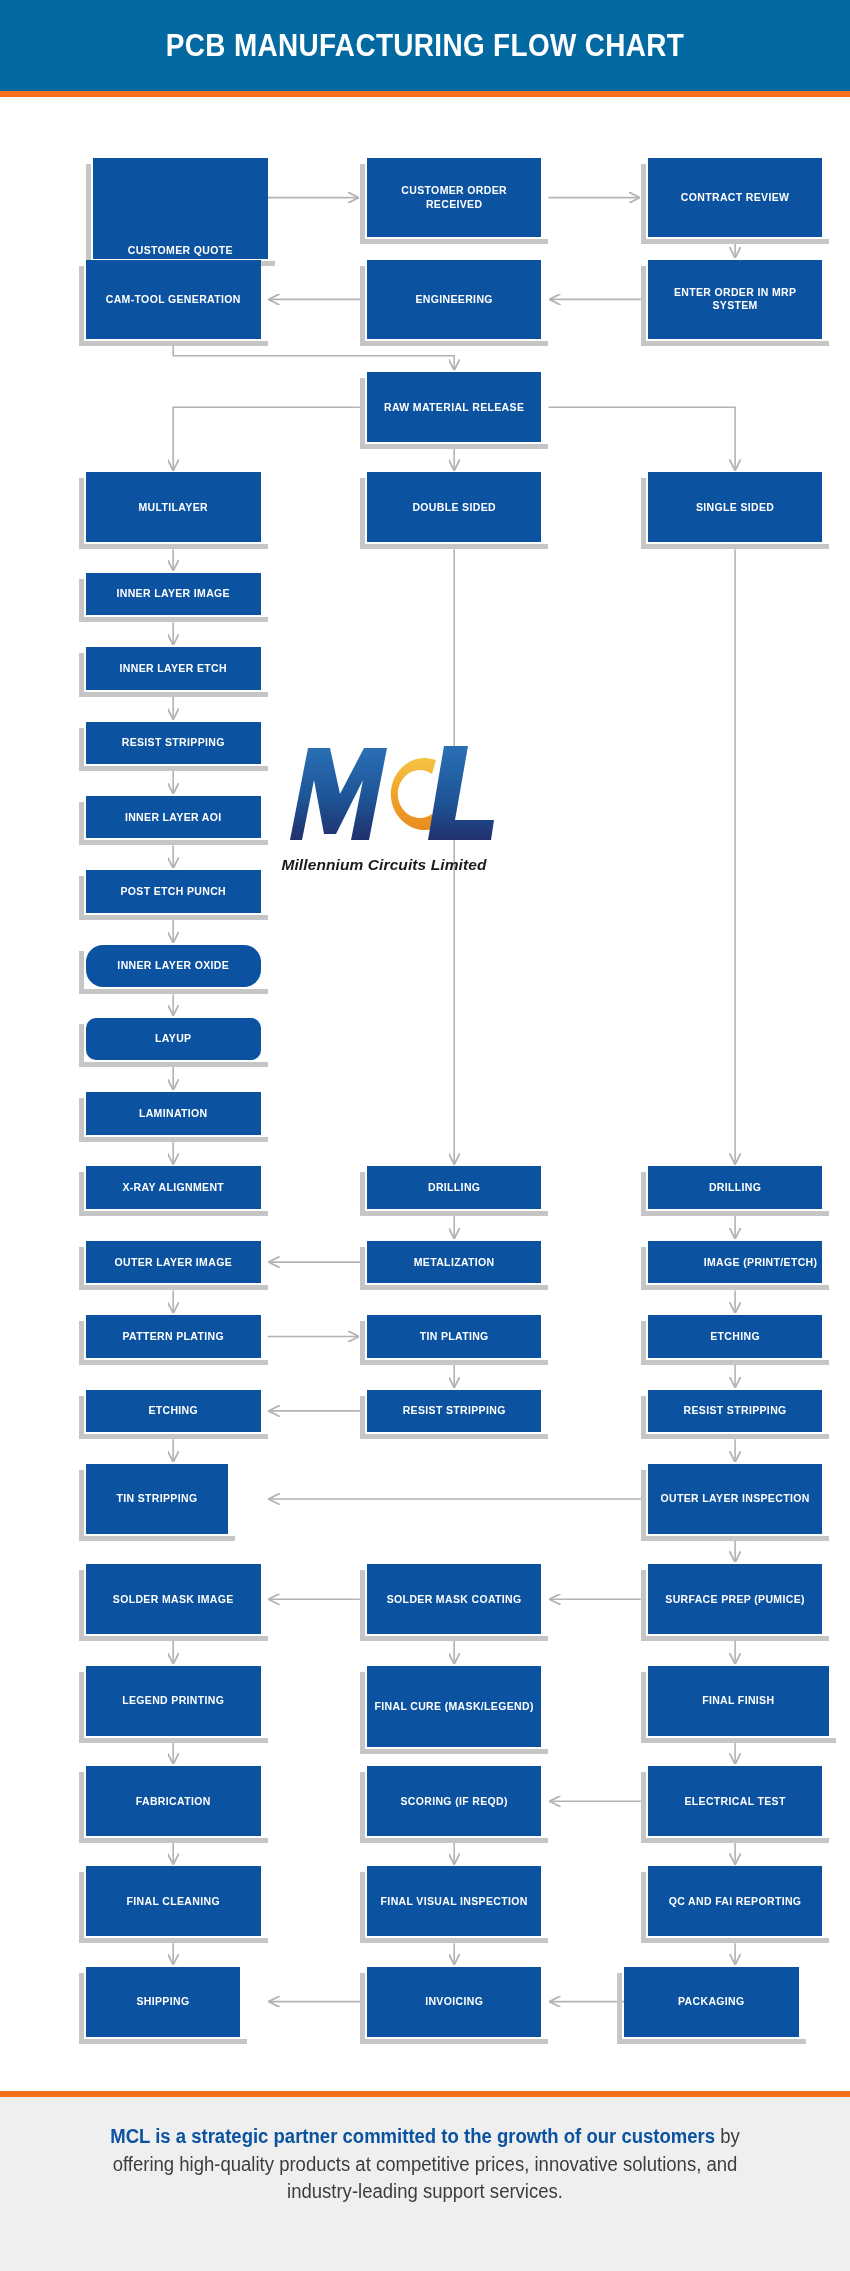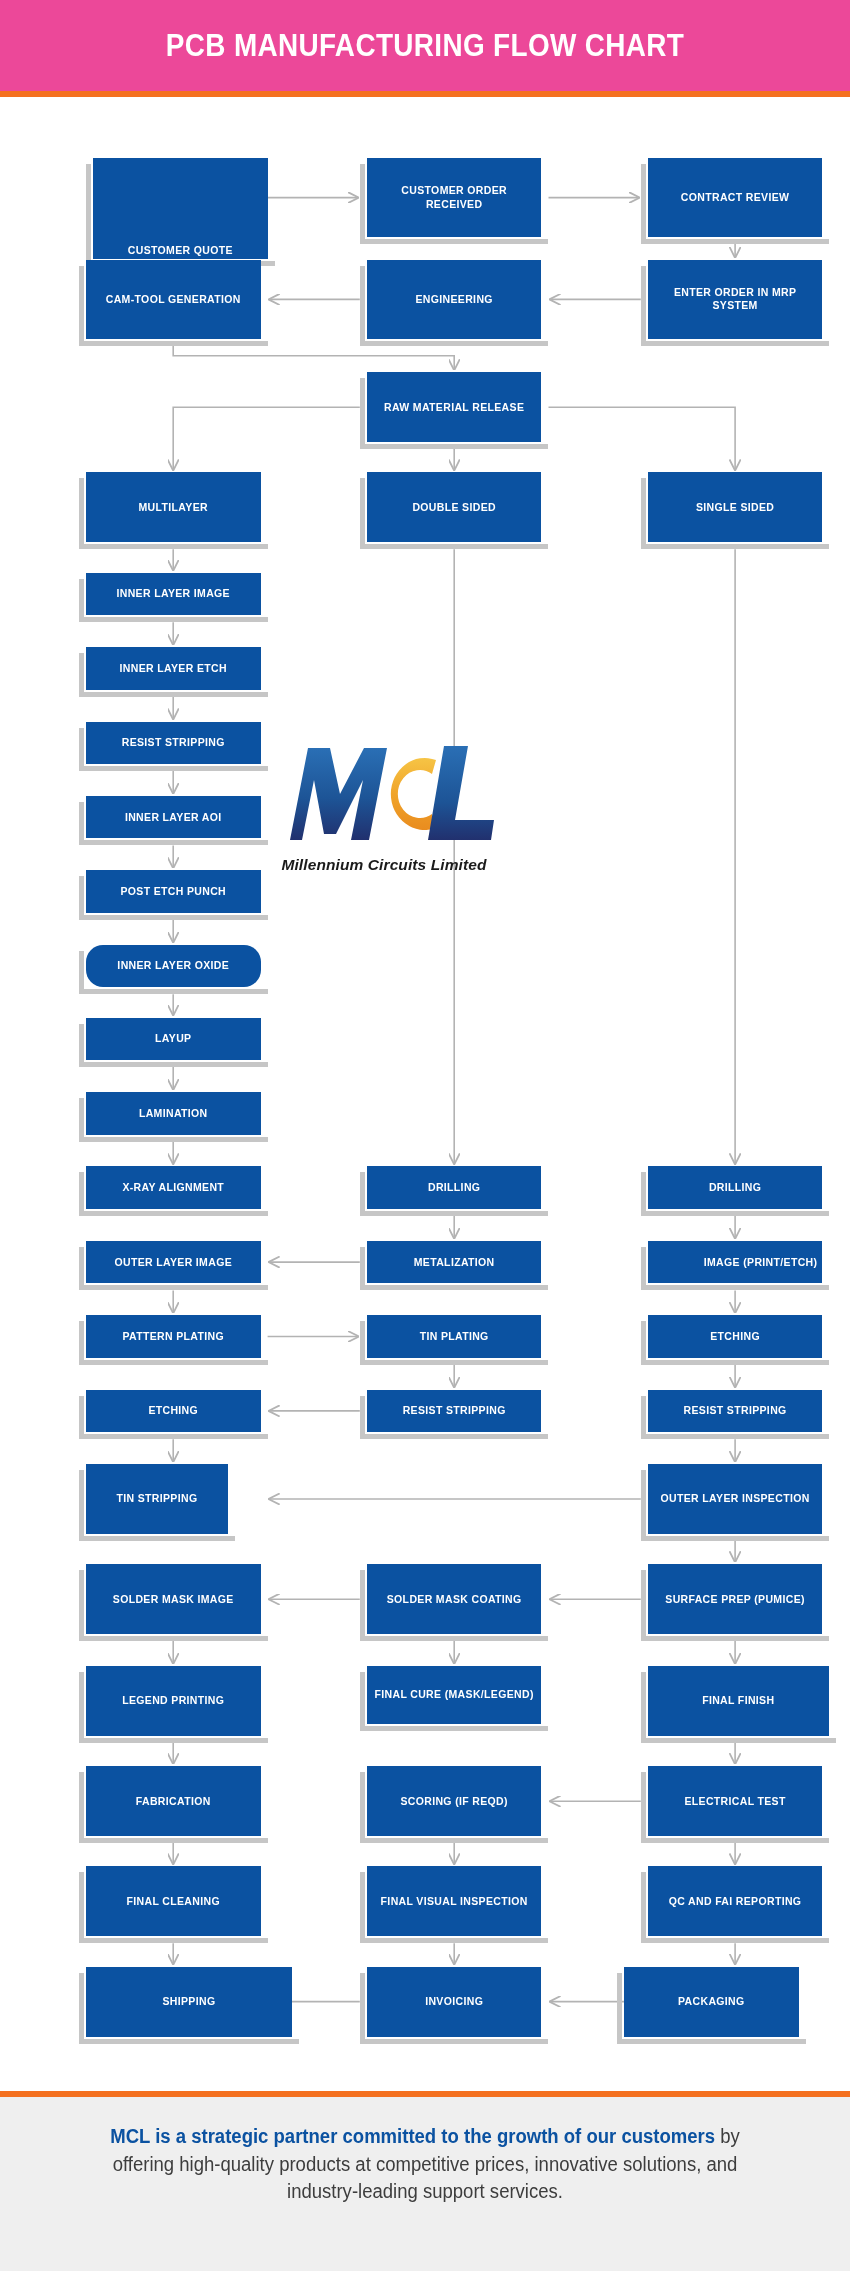--- a/index.html
+++ b/index.html
@@ -6,21 +6,21 @@
   html,body { width:850px; height:2271px; }
   body {
     font-family:"Liberation Sans", sans-serif;
     background:#ffffff;
     position:relative;
     overflow:hidden;
   }
   
   #header {
     position:absolute; left:0; top:0; width:850px; height:97px;
-    background:#ec4899;
+    background:#0369a1;
   }
   #header-title {
     position:absolute; left:0; top:0; width:850px; height:91px;
     display:flex; align-items:center; justify-content:center;
     color:#ffffff;
     font-size:31px;
     font-weight:bold;
     letter-spacing:0.4px;
     text-transform:uppercase;
     transform:scaleX(0.90);
@@ -206,21 +206,21 @@
       </div>
       <div class="node" style="left: 85.925px; top: 698.918px; width: 174.627px; height: 42.518px;">
         <span class="lbl">Inner Layer AOI</span>
       </div>
       <div class="node" style="left: 85.925px; top: 773.324px; width: 174.627px; height: 42.518px;">
         <span class="lbl">Post Etch Punch</span>
       </div>
       <div class="node" style="left: 85.925px; top: 847.731px; width: 174.627px; height: 42.518px; border-radius: 17px;">
         <span class="lbl">Inner Layer Oxide</span>
       </div>
-      <div class="node" style="left: 85.925px; top: 920.618px; width: 174.627px; height: 42.518px;">
+      <div class="node" style="left: 85.925px; top: 920.618px; width: 174.627px; height: 42.518px; border-radius: 10px;">
         <span class="lbl">Layup</span>
       </div>
       <div class="node" style="left: 85.925px; top: 995.025px; width: 174.627px; height: 42.518px;">
         <span class="lbl">Lamination</span>
       </div>
       <div class="node" style="left: 85.925px; top: 1069.43px; width: 174.627px; height: 42.518px;">
         <span class="lbl">X-Ray Alignment</span>
       </div>
       <div class="node" style="left: 366.847px; top: 1069.43px; width: 174.627px; height: 42.518px;">
         <span class="lbl">Drilling</span>
@@ -266,21 +266,21 @@
       </div>
       <div class="node" style="left: 366.847px; top: 1467.28px; width: 174.627px; height: 69.851px;">
         <span class="lbl">Solder Mask Coating</span>
       </div>
       <div class="node" style="left: 647.77px; top: 1467.28px; width: 174.627px; height: 69.851px;">
         <span class="lbl">Surface Prep (Pumice)</span>
       </div>
       <div class="node" style="left: 85.925px; top: 1569.02px; width: 174.627px; height: 69.851px;">
         <span class="lbl">Legend Printing</span>
       </div>
-      <div class="node" style="left: 366.847px; top: 1569.02px; width: 174.627px; height: 58px;">
+      <div class="node" style="left: 366.847px; top: 1569.02px; width: 174.627px; height: 81px;">
         <span class="lbl">Final Cure (Mask/Legend)</span>
       </div>
       <div class="node" style="left: 647.77px; top: 1569.02px; width: 181px; height: 69.851px;">
         <span class="lbl">Final Finish</span>
       </div>
       <div class="node" style="left: 85.925px; top: 1669.24px; width: 174.627px; height: 69.851px;">
         <span class="lbl">Fabrication</span>
       </div>
       <div class="node" style="left: 366.847px; top: 1669.24px; width: 174.627px; height: 69.851px;">
         <span class="lbl">Scoring (If Reqd)</span>
@@ -290,21 +290,21 @@
       </div>
       <div class="node" style="left: 85.925px; top: 1769.46px; width: 174.627px; height: 69.851px;">
         <span class="lbl">Final Cleaning</span>
       </div>
       <div class="node" style="left: 366.847px; top: 1769.46px; width: 174.627px; height: 69.851px;">
         <span class="lbl">Final Visual Inspection</span>
       </div>
       <div class="node" style="left: 647.77px; top: 1769.46px; width: 174.627px; height: 69.851px;">
         <span class="lbl">QC and FAI Reporting</span>
       </div>
-      <div class="node" style="left: 85.925px; top: 1869.68px; width: 206px; height: 69.851px;">
+      <div class="node" style="left: 85.925px; top: 1869.68px; width: 154px; height: 69.851px;">
         <span class="lbl">Shipping</span>
       </div>
       <div class="node" style="left: 366.847px; top: 1869.68px; width: 174.627px; height: 69.851px;">
         <span class="lbl">Invoicing</span>
       </div>
       <div class="node" style="left: 624px; top: 1869.68px; width: 174.627px; height: 69.851px;">
         <span class="lbl">Packaging</span>
       </div>
     </div>
 

